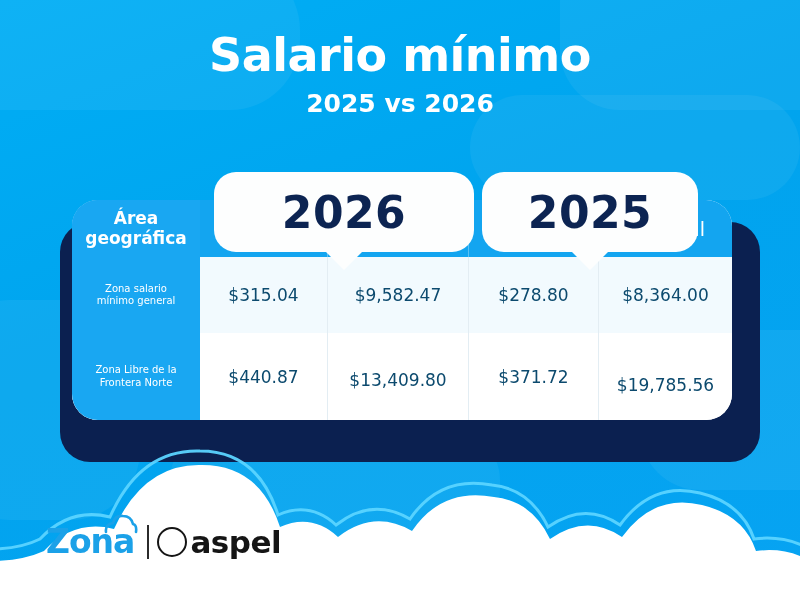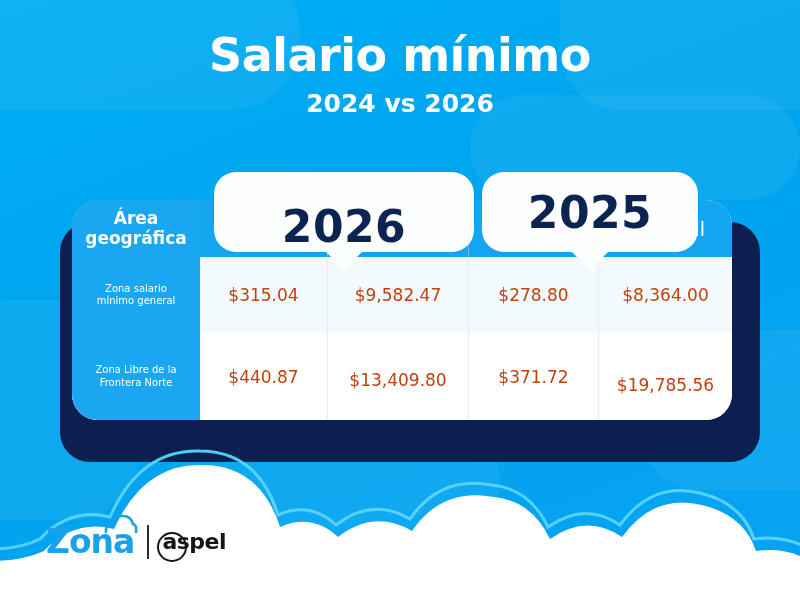--- a/index.html
+++ b/index.html
@@ -120,21 +120,21 @@
     display: flex;
     flex: 1 1 auto;
   }
   .table-row.r1 { background: #F2FAFE; }
   .table-row.r2 { background: #FFFFFF; }
 
   .table-row .cell {
     display: flex;
     align-items: center;
     justify-content: center;
-    color: #c2410c;
+    color: #0c4a6e;
     font-size: 17px;
     border-right: 1px solid #E3EDF3;
   }
   .table-row .cell:last-child { border-right: none; }
   .table-row .cell.label {
     background: #19A7F2;
     color: #ffffff;
     font-size: 10px;
     line-height: 1.25;
     text-align: center;
@@ -170,21 +170,21 @@
   .bubble .tail {
     position: absolute;
     bottom: -18px;
     left: 50%;
     margin-left: -19px;
     width: 0; height: 0;
     border-left: 19px solid transparent;
     border-right: 19px solid transparent;
     border-top: 19px solid #FDFEFE;
   }
-  .bubble-2026 { left: 214px; top: 172px; width: 260px; height: 80px; align-items: flex-end; }
+  .bubble-2026 { left: 214px; top: 172px; width: 260px; height: 80px; }
   .bubble-2025 { left: 482px; top: 172px; width: 216px; height: 80px; }
 
   
   .clouds { position: absolute; left: 0; bottom: 0; width: 800px; height: 200px; z-index: 30; }
 
   
   .logo-wrap {
     position: absolute;
     left: 46px;
     bottom: 28px;
@@ -202,23 +202,24 @@
     font-family: "DejaVu Sans", sans-serif;
   }
   .logo-divider {
     width: 2px;
     height: 34px;
     background: #2B2B2B;
   }
   .logo-aspel { display: flex; align-items: center; position: relative; }
   .logo-aspel .word {
     color: #151515;
-    font-size: 22px;
+    font-size: 31px;
     font-weight: bold;
     letter-spacing: -0.5px;
+    margin-left: 28px;
   }
   .aspel-ring {
     position: absolute;
     left: -5px; top: 3px;
     width: 30px; height: 30px;
     border: 2.4px solid #151515;
     border-radius: 50%;
   }
   .siigo-cloud { position: absolute; right: -4px; top: -9px; }
 </style>
@@ -229,21 +230,21 @@
 
   <div class="bg-shape bg-s1"></div>
   <div class="bg-shape bg-s2"></div>
   <div class="bg-shape bg-s3"></div>
   <div class="bg-shape bg-s4"></div>
   <div class="bg-shape bg-s5"></div>
   <div class="bg-shape bg-s6"></div>
 
   <div class="title-block">
     <div class="title-main">Salario mínimo</div>
-    <div class="title-sub">2024 vs 2026</div>
+    <div class="title-sub">2025 vs 2026</div>
   </div>
 
   <div class="navy-card"></div>
 
   <div class="table-card">
 
     <div class="table-head">
       <div class="hcell area col-area">
         <span>Área</span>
         <span>geográfica</span>

